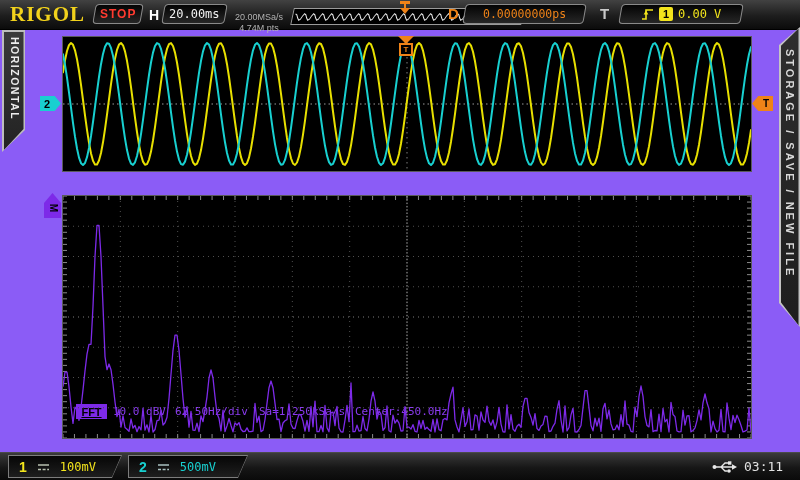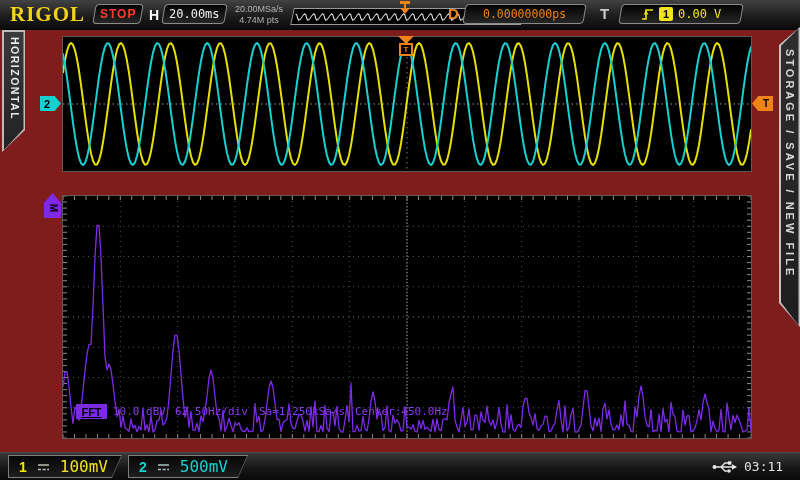--- a/index.html
+++ b/index.html
@@ -1,33 +1,33 @@
 <!DOCTYPE html>
 <html><head>
 <meta charset="utf-8">
 <style>
   html,body{margin:0;padding:0;background:#000;}
-  .screen{position:relative;width:800px;height:480px;background:#7f1d1d;overflow:hidden;
+  .screen{position:relative;width:800px;height:480px;background:#8b5cf6;overflow:hidden;
           font-family:"Liberation Sans",sans-serif;}
 
   
   .topbar{position:absolute;left:0;top:0;width:800px;height:29px;
           background:linear-gradient(#424242,#1d1d1d 55%,#0b0b0b);border-bottom:1px solid #000;}
   .logo{position:absolute;left:10px;top:2px;font-family:"Liberation Serif",serif;
         font-weight:bold;font-size:21px;color:#f2d21c;letter-spacing:1px;}
   .tb-btn{position:absolute;top:4px;height:20px;box-sizing:border-box;
           background:linear-gradient(#030303,#262626);border:1px solid #8a8a8a;border-radius:4px;
           transform:skewX(-10deg);display:flex;align-items:center;justify-content:center;gap:5px;}
   .tb-btn>*{transform:skewX(10deg);}
   .stop-btn{left:94px;width:48px;}
   .stop-txt{color:#ff3b30;font-weight:bold;font-size:12px;letter-spacing:1px;}
   .h-label{position:absolute;left:149px;top:7px;font-size:14px;font-weight:bold;color:#fff;}
   .tbase-btn{left:163px;width:63px;}
   .tbase-txt{color:#f2f2f2;font-family:"DejaVu Sans Mono",monospace;font-size:12px;}
-  .srate{position:absolute;left:228px;top:4px;width:62px;font-size:9px;line-height:10.5px;
+  .srate{position:absolute;left:228px;top:12px;width:62px;font-size:9px;line-height:10.5px;
          color:#b2b2b2;text-align:center;}
   .strip{position:absolute;left:292px;top:8px;width:231px;height:17px;box-sizing:border-box;
          border:1px solid #9a9a9a;background:#000;transform:skewX(-12deg);}
   .strip svg{position:absolute;left:0;top:0;}
   .sm-bar{position:absolute;left:400px;top:1px;width:10px;height:3px;background:#ef8318;}
   .sm-stem{position:absolute;left:404px;top:3px;width:2px;height:5px;background:#ef8318;}
   .sm-tri{position:absolute;left:400px;top:8px;width:0;height:0;
           border-left:5px solid transparent;border-right:5px solid transparent;border-top:6px solid #ef8318;}
   .d-label{position:absolute;left:448px;top:5px;font-size:15px;font-weight:bold;color:#ef8318;}
   .delay-btn{left:464px;width:121px;}
@@ -88,21 +88,21 @@
   
   .bottombar{position:absolute;left:0;top:452px;width:800px;height:28px;
              background:linear-gradient(#3a3a3a,#161616 55%,#0a0a0a);border-top:1px solid #4a4a4a;box-sizing:border-box;}
   .chb-o{position:absolute;top:2px;height:23px;background:#7d7d7d;
          clip-path:polygon(0 0,100% 0,calc(100% - 10px) 100%,0 100%);}
   .chb-i{position:absolute;inset:1px;background:linear-gradient(#060606,#1e1e1e);
          clip-path:polygon(0 0,100% 0,calc(100% - 9px) 100%,0 100%);
          display:flex;align-items:center;gap:9px;padding-left:10px;box-sizing:border-box;}
   .ch1-btn{left:8px;width:114px;} .ch2-btn{left:128px;width:120px;}
   .ch-num{font-size:14px;font-weight:bold;}
-  .ch-scale{font-family:"DejaVu Sans Mono",monospace;font-size:16px;}
+  .ch-scale{font-family:"DejaVu Sans Mono",monospace;font-size:12px;}
   .c-ch1{color:#f2e41c;} .c-ch2{color:#18d0d0;}
   .usb{position:absolute;left:712px;top:7px;}
   .clock{position:absolute;left:744px;top:6px;font-size:13px;color:#e2e2e2;
          font-family:"DejaVu Sans Mono",monospace;}
 </style>
 </head>
 <body>
 
 <div class="screen">
 

